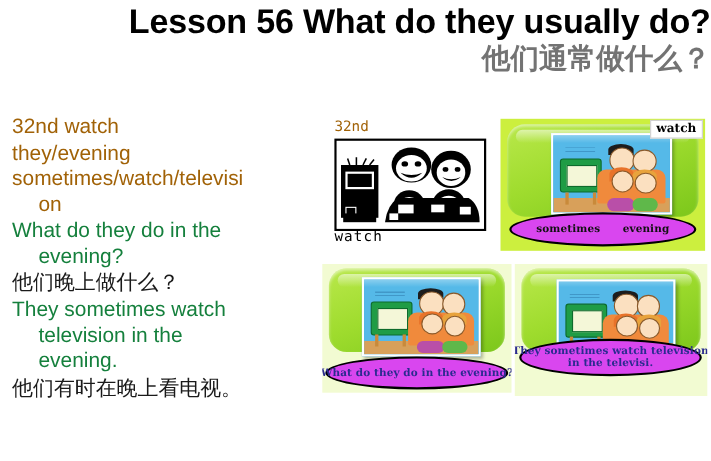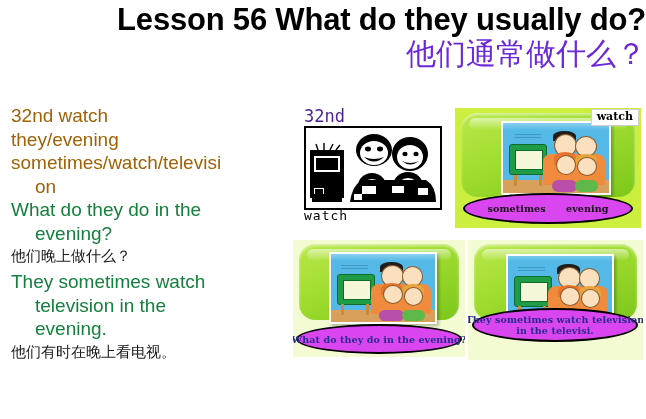--- a/index.html
+++ b/index.html
@@ -26,23 +26,23 @@
     font-family: "Liberation Sans", sans-serif;
     font-size: 31px;
     font-weight: 700;
     color: #000000;
     line-height: 36px;
     letter-spacing: -0.2px;
     white-space: nowrap;
   }
   #sub-title {
     font-family: "DejaVu Serif", "Liberation Serif", serif;
-    font-size: 30px;
-    font-weight: 400;
-    color: #6d28d9;
+    font-size: 26px;
+    font-weight: 700;
+    color: #737373;
     line-height: 32px;
     white-space: nowrap;
   }
 
   
   #left-column {
     position: absolute;
     left: 11px;
     top: 104px;
     width: 272px;
@@ -63,41 +63,41 @@
   }
   .eng .cont {
     display: block;
     padding-left: 24px;
   }
   .vocab .cont {
     display: block;
     padding-left: 24px;
   }
   .cn {
-    font-family: Liberation Mono, monospace;
-    font-size: 15px;
+    font-family: Liberation Serif, serif;
+    font-size: 19px;
     line-height: 25px;
     color: #1a1a1a;
   }
 
   
   #pic-area { position: absolute; left: 0; top: 0; width: 646px; height: 419px; pointer-events: none; }
   #pic-area > * { pointer-events: auto; }
 
   
   #bw-card {
     position: absolute;
     left: 300px; top: 108px;
     width: 146px; height: 118px;
     background: #ffffff;
   }
   #bw-label-top {
     font-family: "DejaVu Sans Mono", "Liberation Mono", monospace;
-    font-size: 17px;
-    color: #4c1d95;
+    font-size: 13px;
+    color: #a16207;
     line-height: 16px;
     padding-left: 4px;
   }
   #bw-frame {
     position: absolute;
     left: 4px; top: 18px;
     width: 134px; height: 80px;
     border: 2px solid #000;
     background: #fff;
     overflow: hidden;

